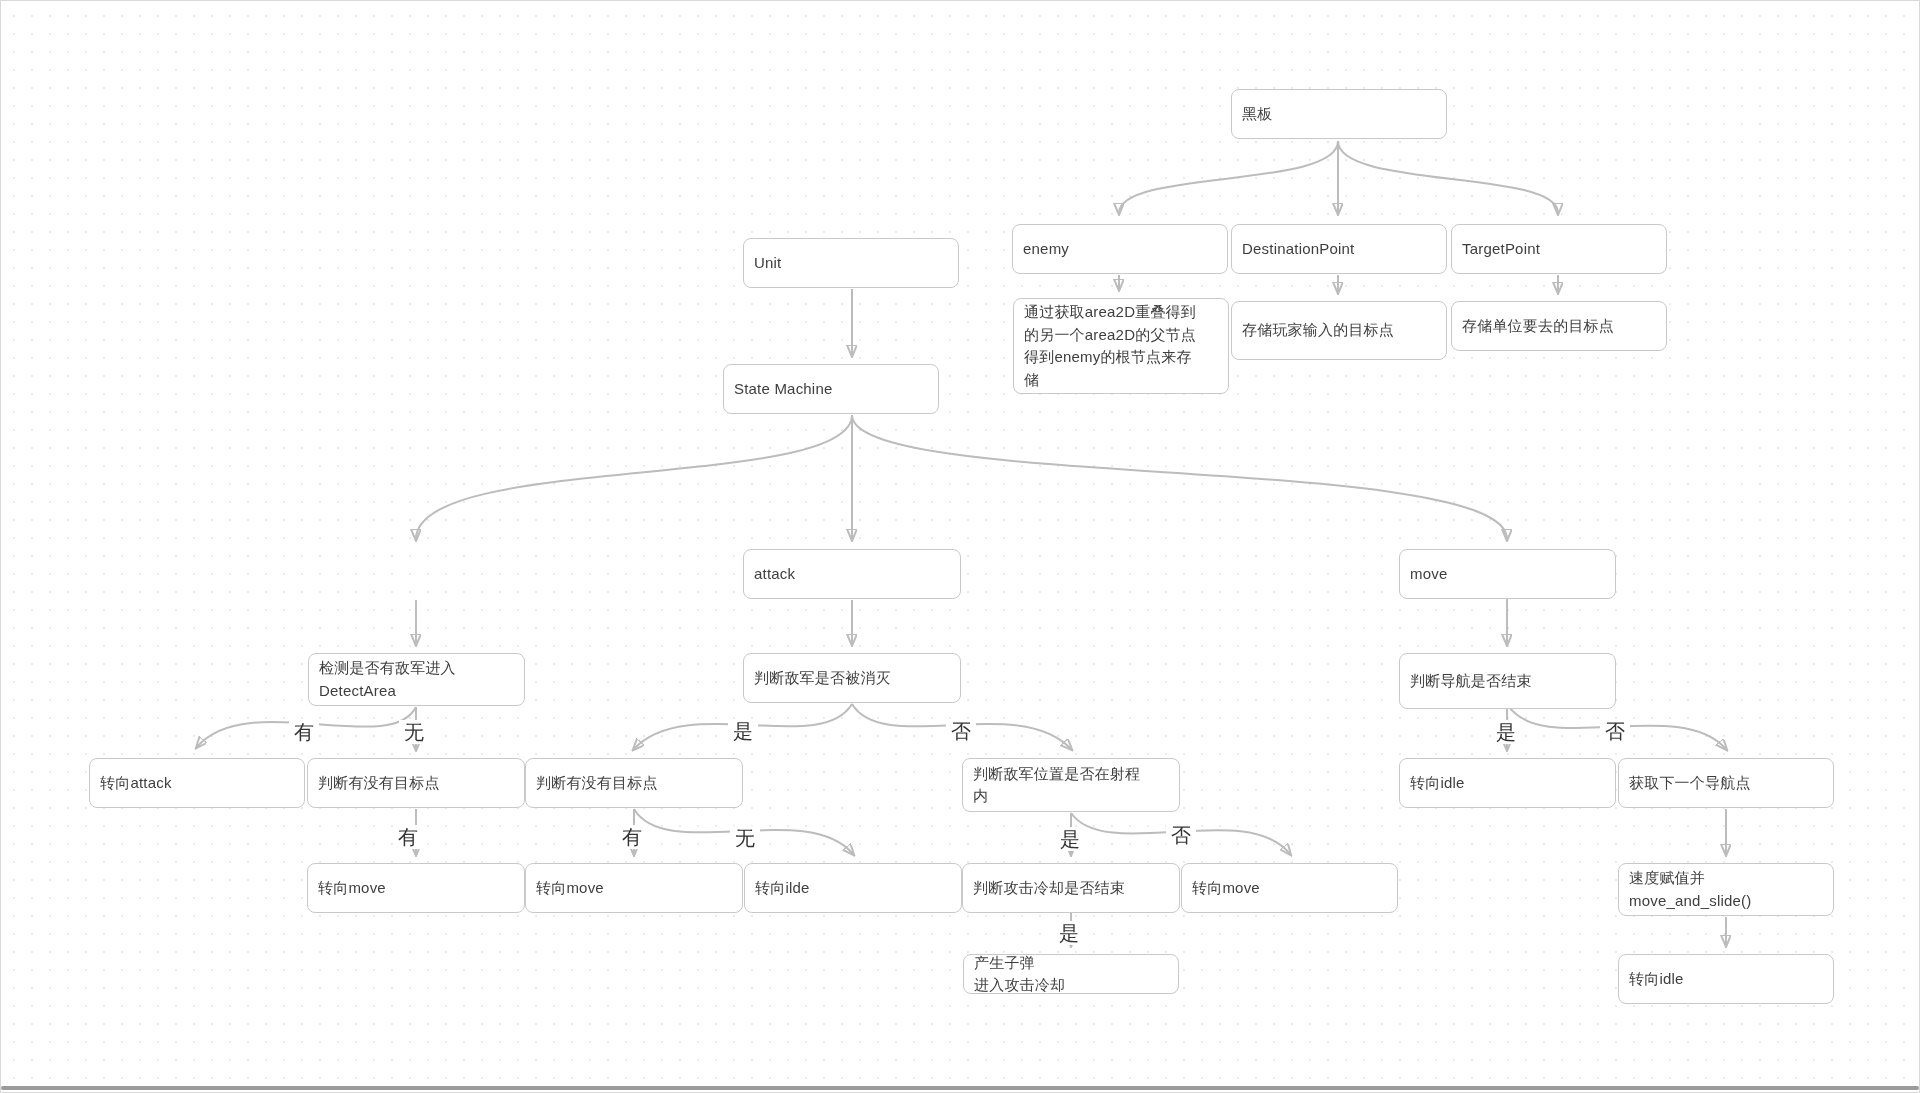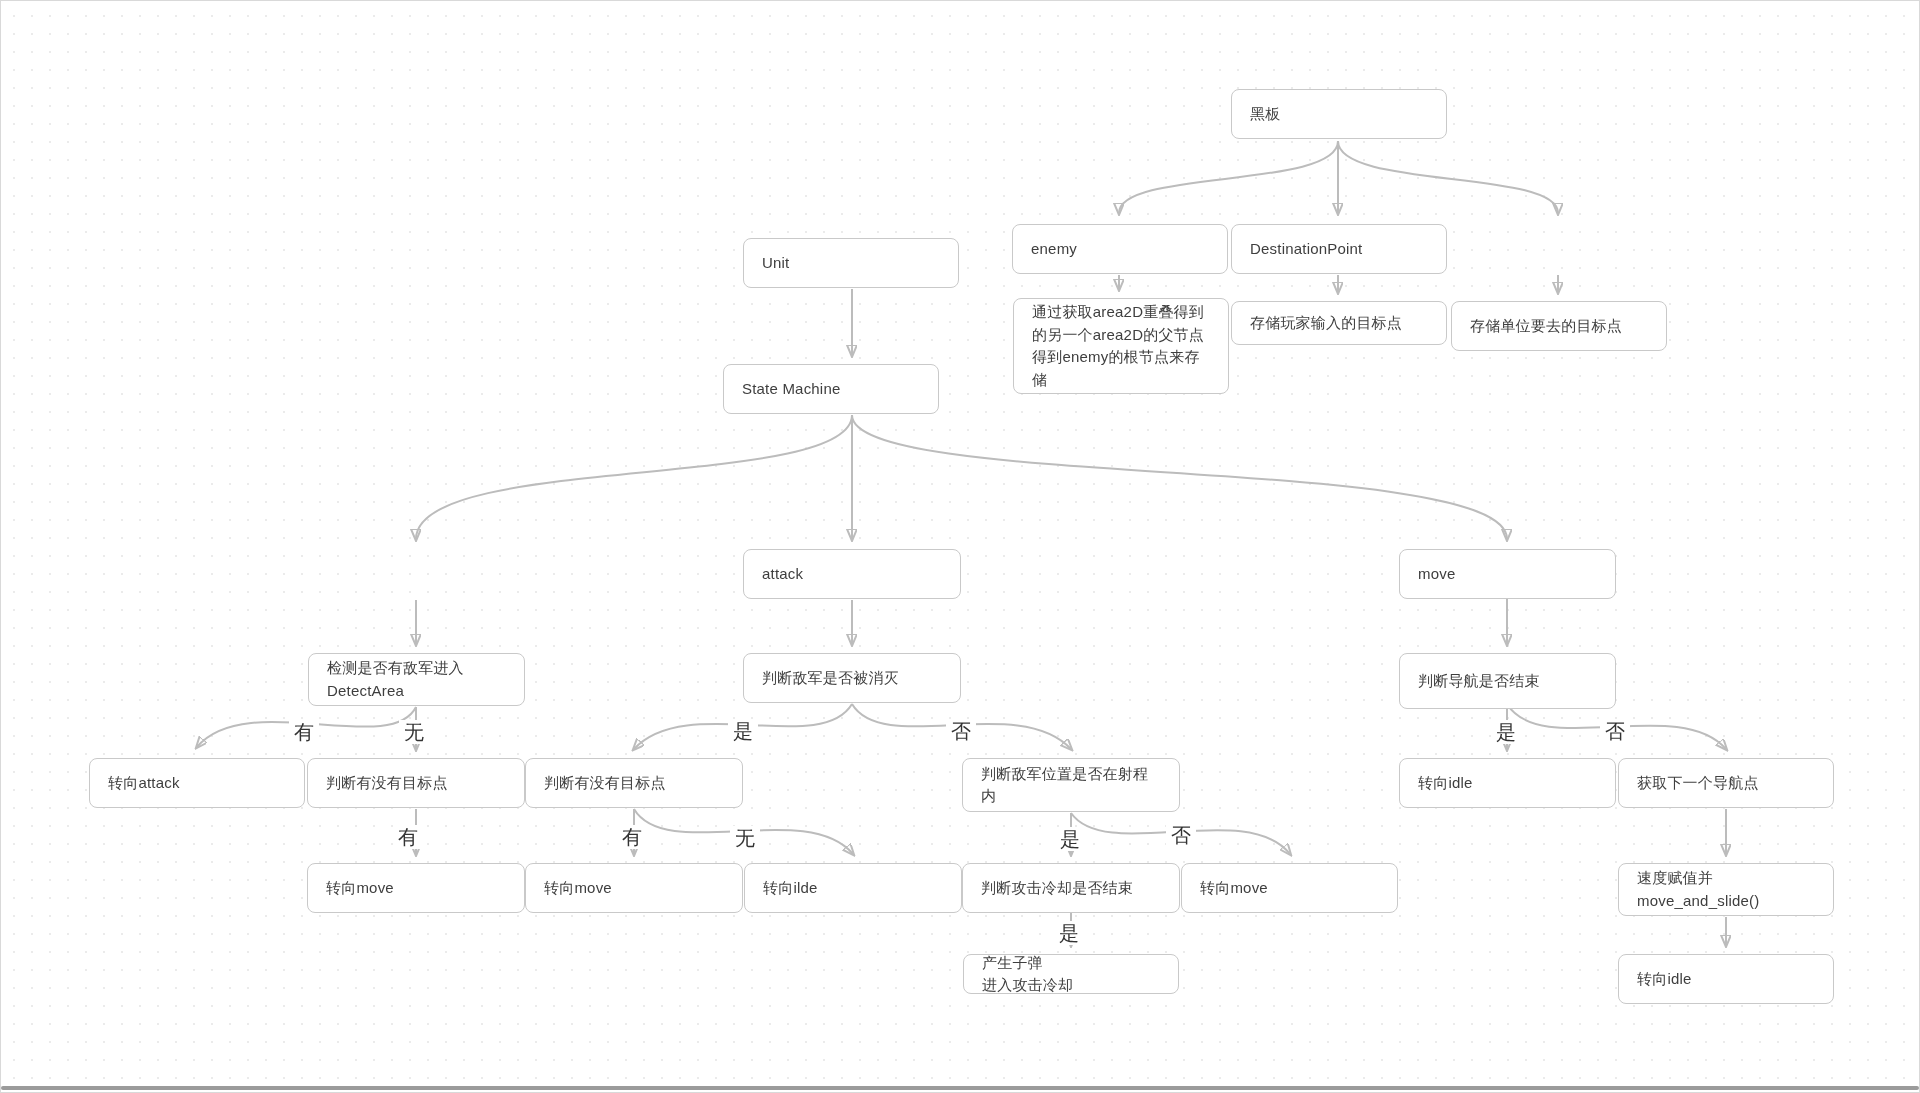--- a/index.html
+++ b/index.html
@@ -13,21 +13,21 @@
     border:1px solid #d9d9d9;
   }
   svg.edges { position:absolute; left:0; top:0; width:1920px; height:1093px; }
   svg.edges path { stroke:#bcbcbc; stroke-width:2; fill:none; }
   .node {
     position:absolute;
     background:#ffffff;
     border:1.5px solid #c9c9c9;
     border-radius:8px;
     display:flex; align-items:center;
-    padding:3px 16px 3px 18px;
+    padding:3px 16px 3px 10px;
     font-size:15px; color:#3e3e3e;
     line-height:1.5;
     white-space:pre-line;
     letter-spacing:.2px;
   }
   .edge-label {
     position:absolute;
     transform:translate(-50%,-50%);
     background:#ffffff;
     padding:0 5px;
@@ -75,25 +75,26 @@
     <path d="M1070,912 L1070,944" marker-end="url(#arrow)"></path>
     <path d="M1506,703 L1506,748" marker-end="url(#arrow)"></path>
     <path d="M1506,703 C1540,758 1678,694 1725,748" marker-end="url(#arrow)"></path>
     <path d="M1725,808 L1725,853" marker-end="url(#arrow)"></path>
     <path d="M1725,916 L1725,944" marker-end="url(#arrow)"></path>
   </svg>
 
   <div class="node" style="left:1230px;top:88px;width:216px;height:50px">黑板</div>
   <div class="node" style="left:1011px;top:223px;width:216px;height:50px">enemy</div>
   <div class="node" style="left:1230px;top:223px;width:216px;height:50px">DestinationPoint</div>
+  <div class="node" style="left:1450px;top:223px;width:216px;height:50px">TargetPoint</div>
   <div class="node" style="left:1012px;top:297px;width:216px;height:96px">通过获取area2D重叠得到
 的另一个area2D的父节点
 得到enemy的根节点来存
 储</div>
-  <div class="node" style="left:1230px;top:300px;width:216px;height:44px">存储玩家输入的目标点</div>
+  <div class="node" style="left:1230px;top:300px;width:216px;height:59px">存储玩家输入的目标点</div>
   <div class="node" style="left:1450px;top:300px;width:216px;height:50px">存储单位要去的目标点</div>
 
   <div class="node" style="left:742px;top:237px;width:216px;height:50px">Unit</div>
   <div class="node" style="left:722px;top:363px;width:216px;height:50px">State Machine</div>
 
   <div class="node" style="left:742px;top:548px;width:218px;height:50px">attack</div>
   <div class="node" style="left:1398px;top:548px;width:217px;height:50px">move</div>
 
   <div class="node" style="left:307px;top:652px;width:217px;height:53px">检测是否有敌军进入
 DetectArea</div>

